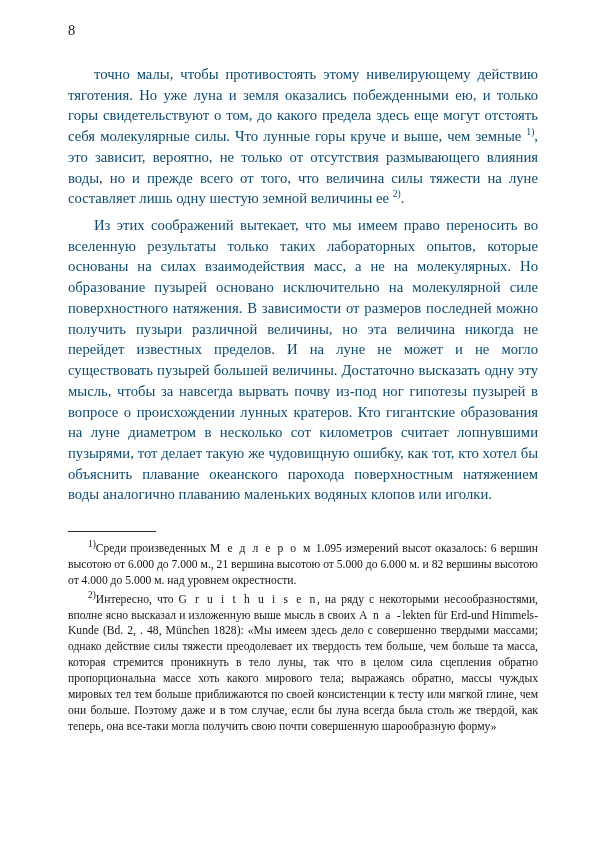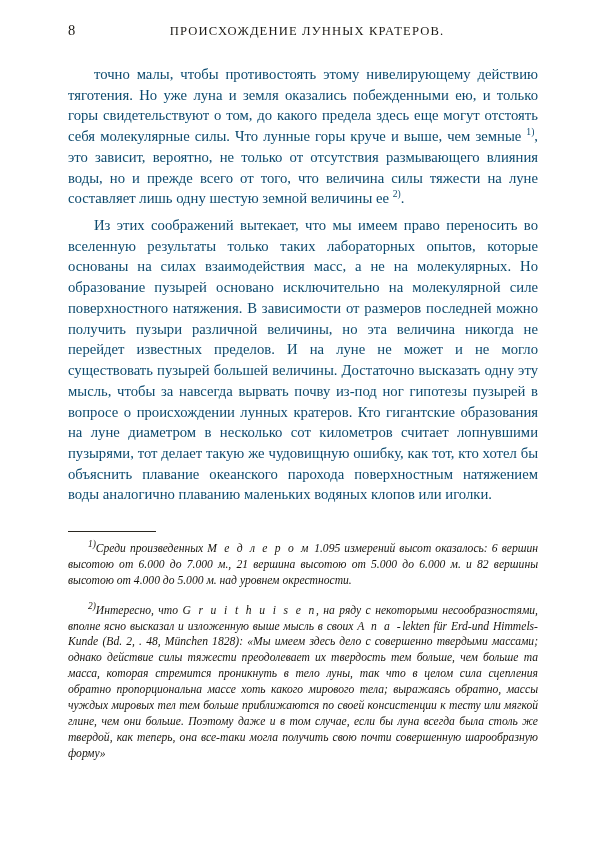--- a/index.html
+++ b/index.html
@@ -61,28 +61,27 @@
     width: 88px;
     height: 0;
     border-top: 1.1px solid #2a2720;
     margin: 26px 0 9px 0;
   }
   .footnotes {
     font-size: 11.6px;
     line-height: 1.37;
     text-align: justify;
     color: #17150f;
-    font-style: italic;
   }
   .footnotes p {
     margin: 0;
     text-indent: 20px;
   }
   .footnotes p + p {
-    margin-top: 14px;
+    margin-top: 3px;
   }
   .fn-mark {
     font-size: 9.4px;
     vertical-align: super;
     line-height: 0;
   }
   .sup {
     font-size: 9.6px;
     vertical-align: super;
     line-height: 0;
@@ -91,21 +90,20 @@
     letter-spacing: 1.6px;
   }
 </style>
 </head>
 <body>
 
 <div class="page">
 
   <div class="header">
     <div class="folio">8</div>
-    <div class="running-title">ПРОИСХОЖДЕНИЕ ЛУННЫХ КРАТЕРОВ.</div>
   </div>
 
   <div class="body-text">
 
     <p><span>точно малы, чтобы противостоять этому нивелирующему действию тяготения. Но уже луна и земля оказались побежденными ею, и только горы свидетельствуют о том, до какого предела здесь еще могут отстоять себя молекулярные силы. Что лунные горы круче и выше, чем земные </span><span class="sup">1)</span><span>, это зависит, вероятно, не только от отсутствия размывающего влияния воды, но и прежде всего от того, что величина силы тяжести на луне составляет лишь одну шестую земной величины ее </span><span class="sup">2)</span><span>.</span></p>
 
     <p>Из этих соображений вытекает, что мы имеем право переносить во вселенную результаты только таких лабораторных опытов, которые основаны на силах взаимодействия масс, а не на молекулярных. Но образование пузырей основано исключительно на молекулярной силе поверхностного натяжения. В зависимости от размеров последней можно получить пузыри различной величины, но эта величина никогда не перейдет известных пределов. И на луне не может и не могло существовать пузырей большей величины. Достаточно высказать одну эту мысль, чтобы за навсегда вырвать почву из-под ног гипотезы пузырей в вопросе о происхождении лунных кратеров. Кто гигантские образования на луне диаметром в несколько сот километров считает лопнувшими пузырями, тот делает такую же чудовищную ошибку, как тот, кто хотел бы объяснить плавание океанского парохода поверхностным натяжением воды аналогично плаванию маленьких водяных клопов или иголки.</p>
 
   </div>
 

